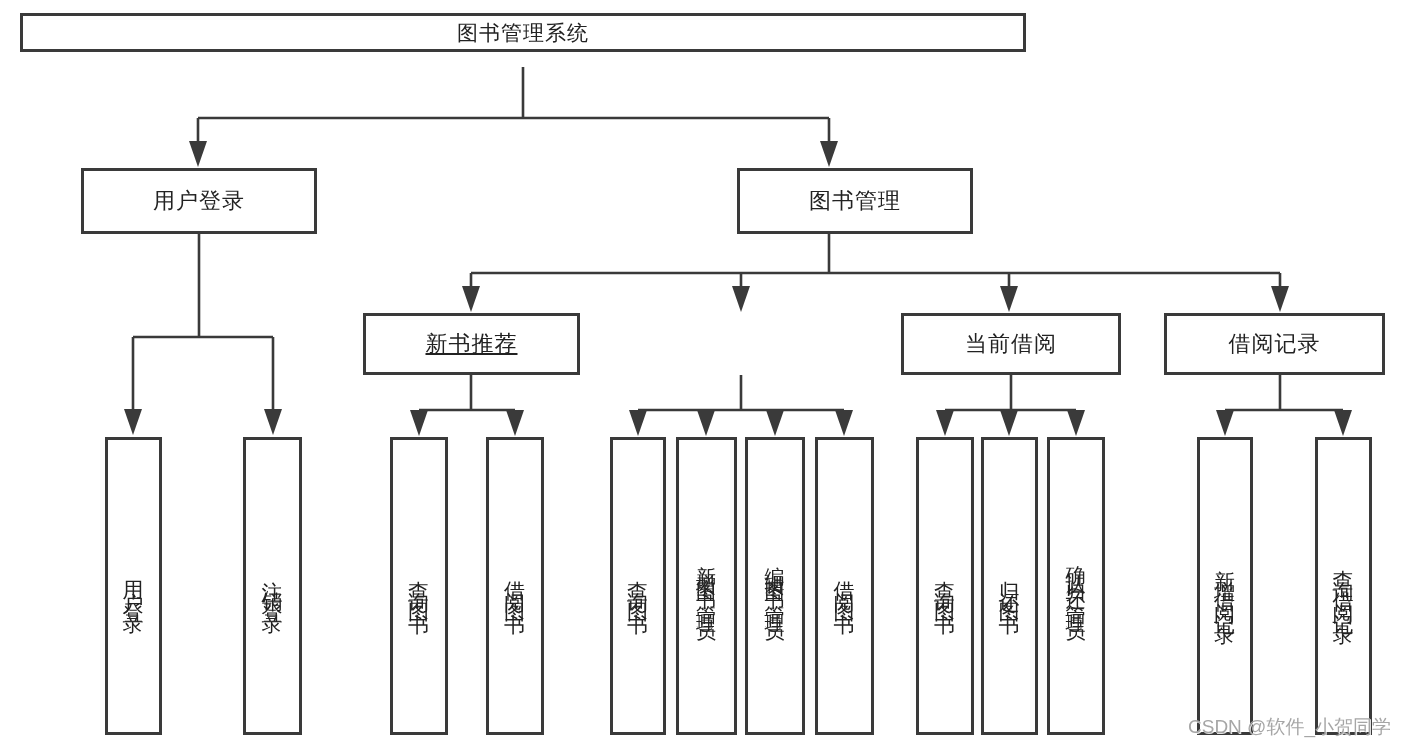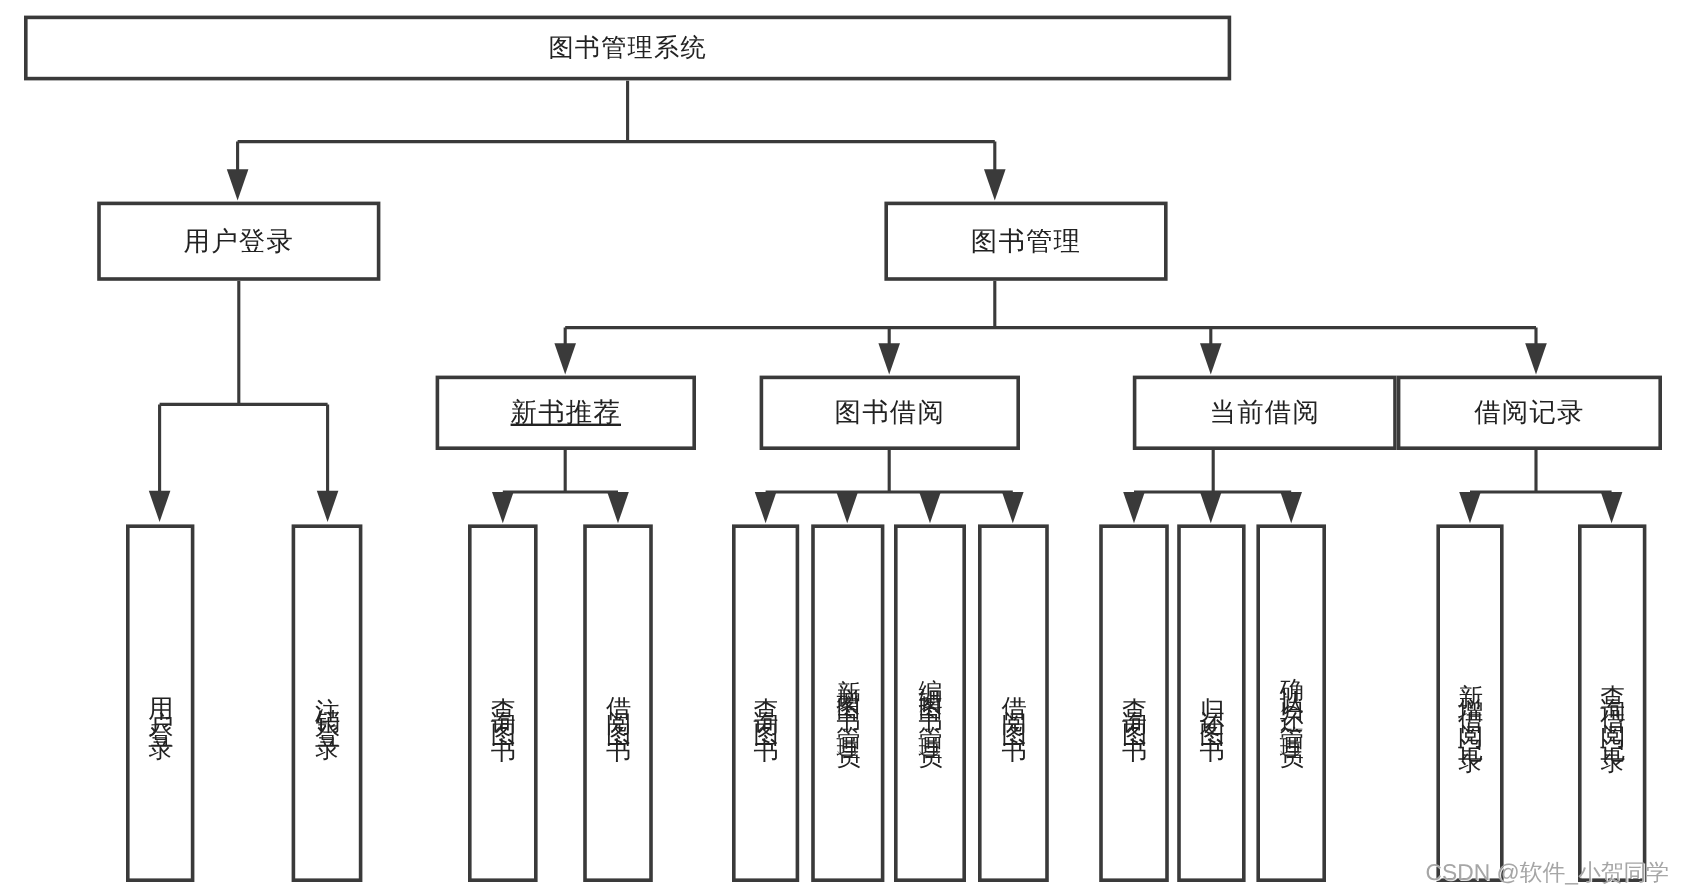--- a/index.html
+++ b/index.html
@@ -79,38 +79,35 @@
     <path d="M1011,375 V410 M945,410 H1076 M945,410 V412 M1009,410 V412 M1076,410 V412"></path>
     <polygon points="936,410 954,410 945,436"></polygon>
     <polygon points="1000,410 1018,410 1009,436"></polygon>
     <polygon points="1067,410 1085,410 1076,436"></polygon>
 
     <path d="M1280,375 V410 M1225,410 H1343 M1225,410 V412 M1343,410 V412"></path>
     <polygon points="1216,410 1234,410 1225,436"></polygon>
     <polygon points="1334,410 1352,410 1343,436"></polygon>
   </svg>
 
-  <div class="node h-node root-node" style="left:20px; top:13px; width:1006px; height:54px;">
+  <div class="node h-node root-node" style="left:20px; top:13px; width:1006px; height:39px;">
     <span>图书管理系统</span>
   </div>
 
   <div class="node h-node" style="left:81px; top:168px; width:236px; height:66px;">
     <span>用户登录</span>
   </div>
   <div class="node h-node" style="left:737px; top:168px; width:236px; height:66px;">
     <span>图书管理</span>
   </div>
 
   <div class="node h-node" style="left:363px; top:313px; width:217px; height:62px;text-decoration:underline;">
     <span>新书推荐</span>
   </div>
-  <div class="node h-node" style="left:633px; top:313px; width:217px; height:62px;">
-    <span>图书借阅</span>
-  </div>
-  <div class="node h-node" style="left:901px; top:313px; width:220px; height:62px;margin-left:43px;">
+  <div class="node h-node" style="left:901px; top:313px; width:220px; height:62px;">
     <span>当前借阅</span>
   </div>
   <div class="node h-node" style="left:1164px; top:313px; width:221px; height:62px;">
     <span>借阅记录</span>
   </div>
 
   <div class="node leaf" style="left:105px; width:57px;">
     <span class="vtext">用户登录</span>
   </div>
   <div class="node leaf" style="left:243px; width:59px;">

